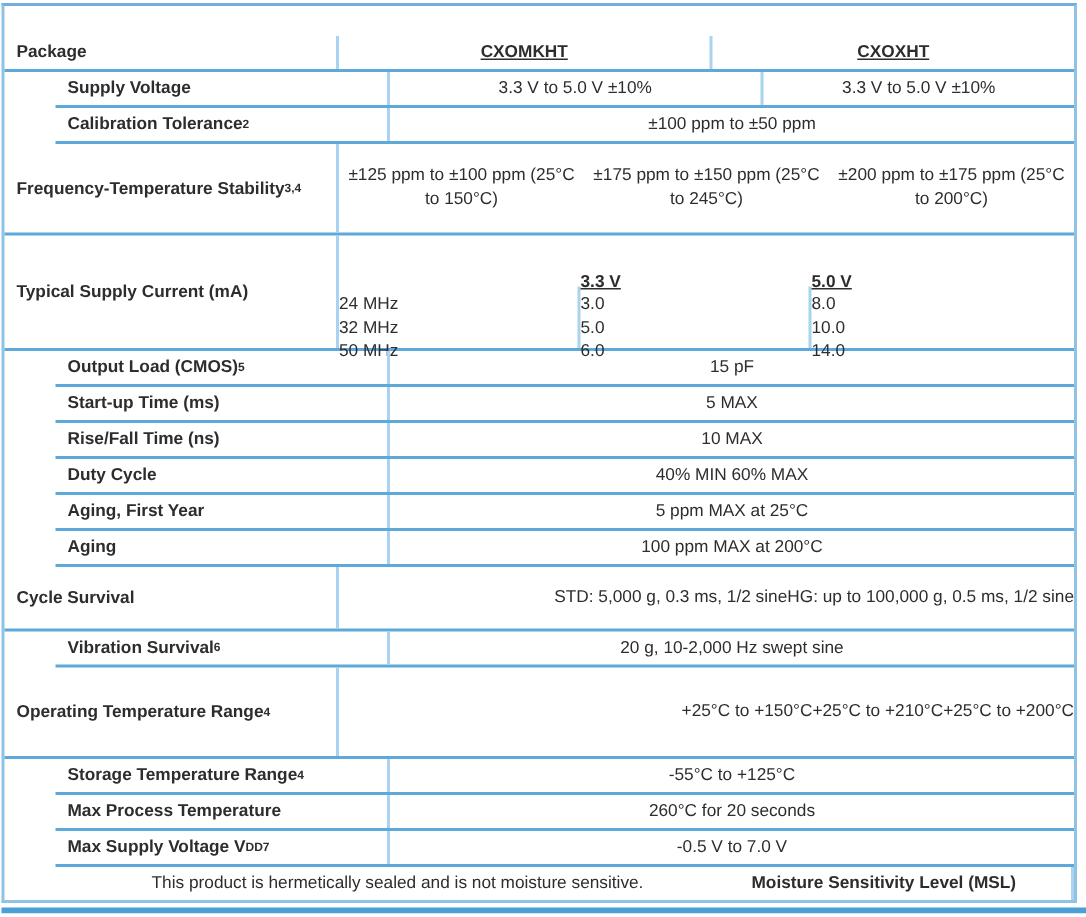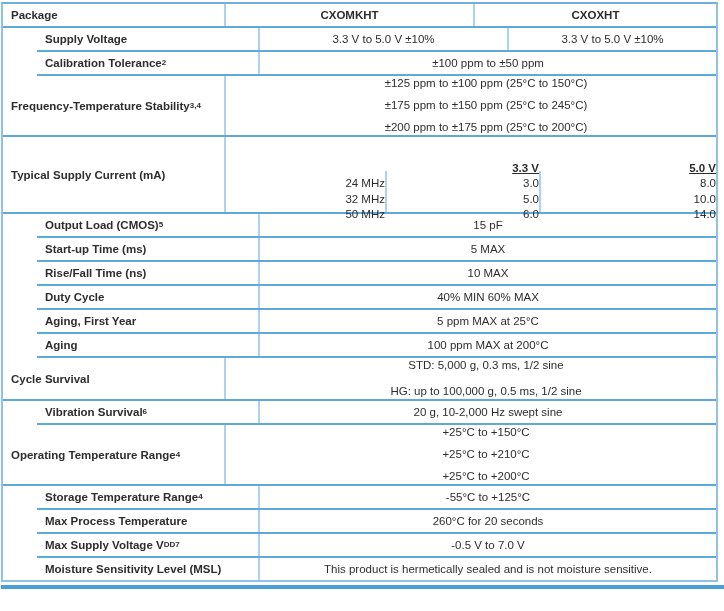--- a/index.html
+++ b/index.html
@@ -33,46 +33,46 @@
     font-weight: bold;
     text-align: left;
   }
   .value-cell {
     flex: 1 1 auto;
     justify-content: center;
     text-align: center;
   }
   .value-cell.col1 { flex: 0 0 249px; border-right: 2px solid #a9d3ee; }
   .value-cell.col2 { flex: 1 1 auto; }
-  .multi { flex-direction: column; justify-content: space-between; margin-left: 30px; }
+  .multi { flex-direction: row; justify-content: flex-end; }
   .line { line-height: 15.5px; }
   
   .rh-std  { height: 22px; margin-left: 34px; }
-  .rh-hdr  { height: 22px; }
+  .rh-hdr  { height: 22px; margin-top: 20px; }
   .rh-fr   { height: 23px; }
   .rh-stab { height: 59px; }
   .rh-cur  { height: 75px; }
   .rh-shock{ height: 41px; }
   .rh-op   { height: 59px; }
-  .bold { font-weight: bold; }
+  .bold { font-weight: bold; text-decoration: underline; }
   sup { font-size: 8px; line-height: 0; }
   sub { font-size: 8px; line-height: 0; }
   
   .subcol {
     display: flex;
     flex-direction: column;
     justify-content: center;
-    text-align: right;
+    text-align: left;
     box-sizing: border-box;
     margin-top: 34px;
   }
   .subcol-freq { flex: 0 0 159px; font-weight: normal; }
   .subcol-v { border-left: 2px solid #a9d3ee; }
   .subcol-v33 { flex: 0 0 154px; }
-  .subcol-v50 { flex: 1 1 auto; padding-left: 10px; }
+  .subcol-v50 { flex: 1 1 auto; }
   .vhdr { font-weight: bold; text-decoration: underline; }
   .bottom-rule {
     width: 724px;
     height: 4px;
     background: #4aa0d6;
     margin-top: 3px;
   }
 </style>
 </head>
 <body>
@@ -262,24 +262,24 @@
         <span>Max Supply Voltage V</span>
           <sub>DD</sub>
           <sup>7</sup>
       </div>
       <div class="cell value-cell">
         <span>-0.5 V to 7.0 V</span>
       </div>
     </div>
 
     <div class="row rh-std">
+      <div class="cell value-cell">
+        <span>This product is hermetically sealed and is not moisture sensitive.</span>
+      </div>
       <div class="cell label-cell">
         <span>Moisture Sensitivity Level (MSL)</span>
-      </div>
-      <div class="cell value-cell">
-        <span>This product is hermetically sealed and is not moisture sensitive.</span>
       </div>
     </div>
 
   </div>
 
   <div class="bottom-rule"></div>
 </div>
 
 </body></html>

